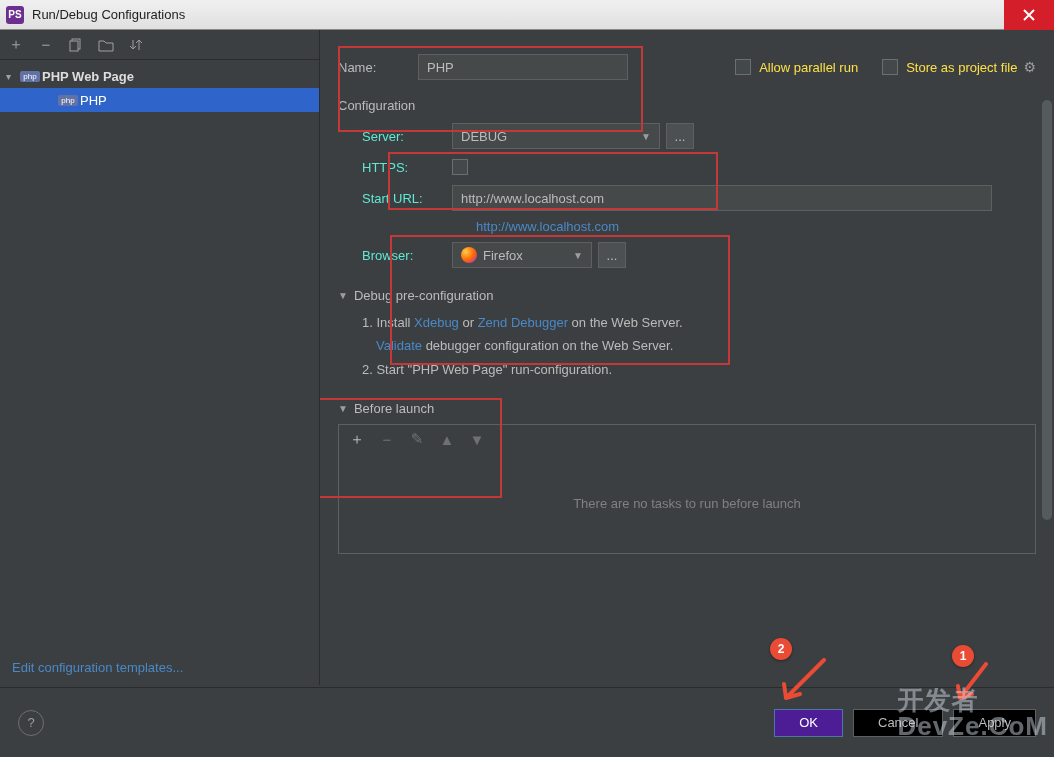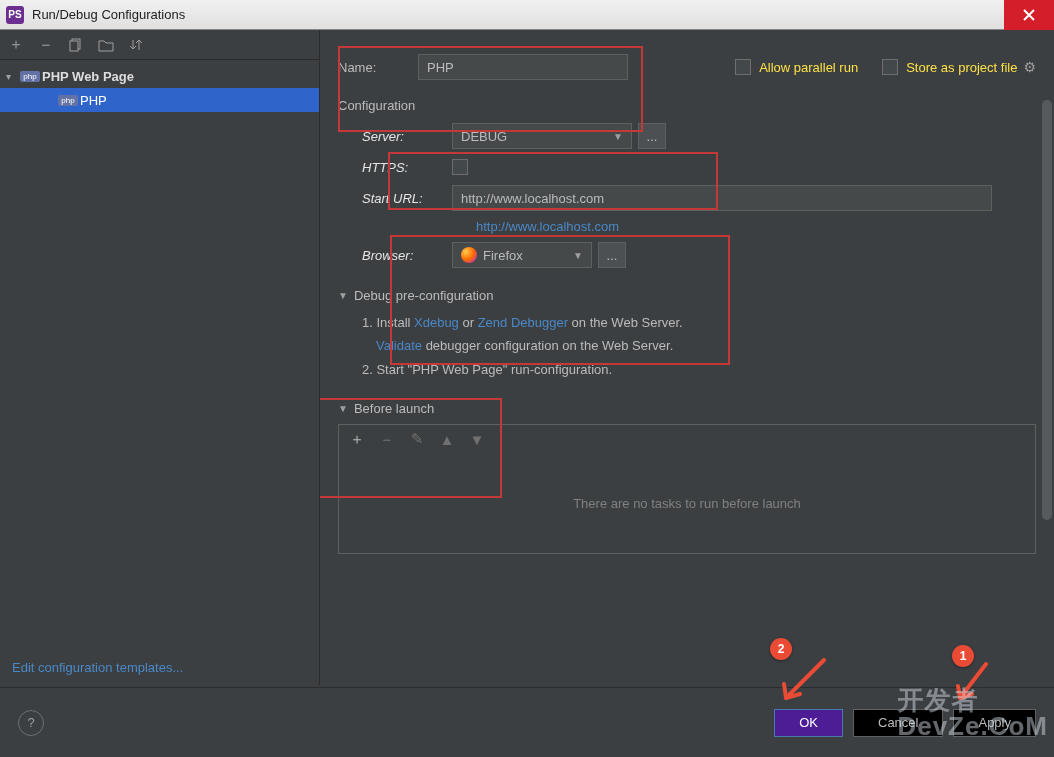--- a/index.html
+++ b/index.html
@@ -78,21 +78,21 @@
     }
     .right-panel {
       flex: 1;
       padding: 14px 18px 0 18px;
       position: relative;
       overflow: hidden;
       margin-top: 10px;
     }
     .form-row { display: flex; align-items: center; margin-bottom: 10px; }
     .form-label { width: 80px; color: #bbb; }
-    .form-label-wide { width: 90px; color: #e5e5e5; font-style: italic; }
+    .form-label-wide { width: 90px; color: #5eead4; }
     .indent { padding-left: 24px; }
     input[type="text"] {
       height: 26px;
       background: #45494a;
       border: 1px solid #5e6060;
       color: #bbb;
       padding: 0 8px;
       font-size: 13px;
     }
     .name-input { width: 210px; }
@@ -102,21 +102,21 @@
     .section-title { color: #bbb; margin: 18px 0 10px 0; }
     .dropdown {
       height: 26px;
       background: #45494a;
       border: 1px solid #5e6060;
       color: #bbb;
       display: flex; align-items: center; justify-content: space-between;
       padding: 0 8px;
       cursor: pointer;
     }
-    .server-dd { width: 180px; align-items: center; }
+    .server-dd { width: 208px; align-items: center; }
     .browser-dd { width: 140px; }
     .dd-arrow { color: #9e9e9e; font-size: 10px; }
     .dots-btn {
       width: 28px; height: 26px;
       background: #4c5052;
       border: 1px solid #5e6060;
       color: #bbb;
       display: flex; align-items: center; justify-content: center;
       cursor: pointer;
       margin-left: 6px;

